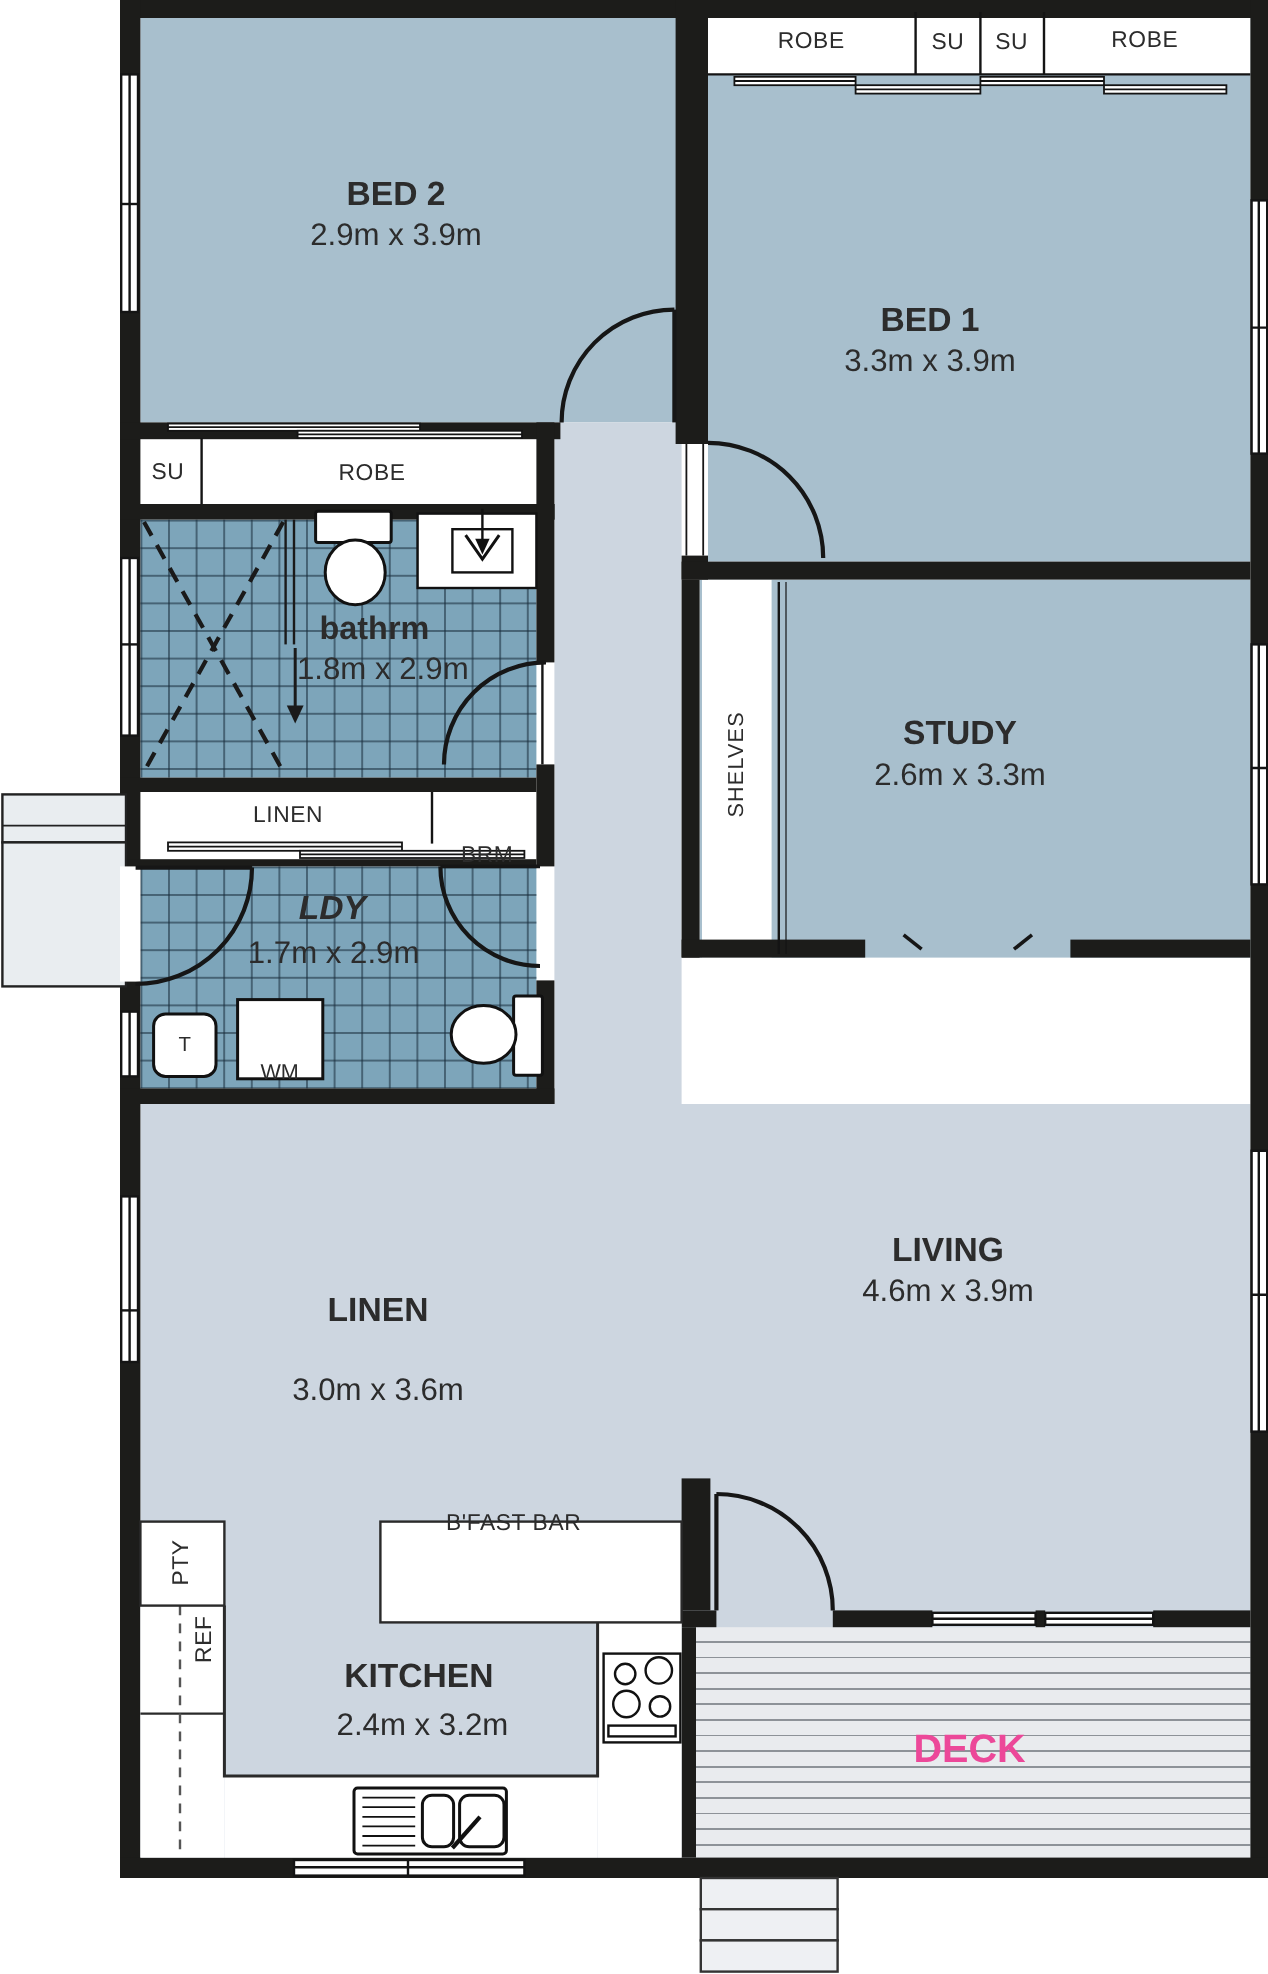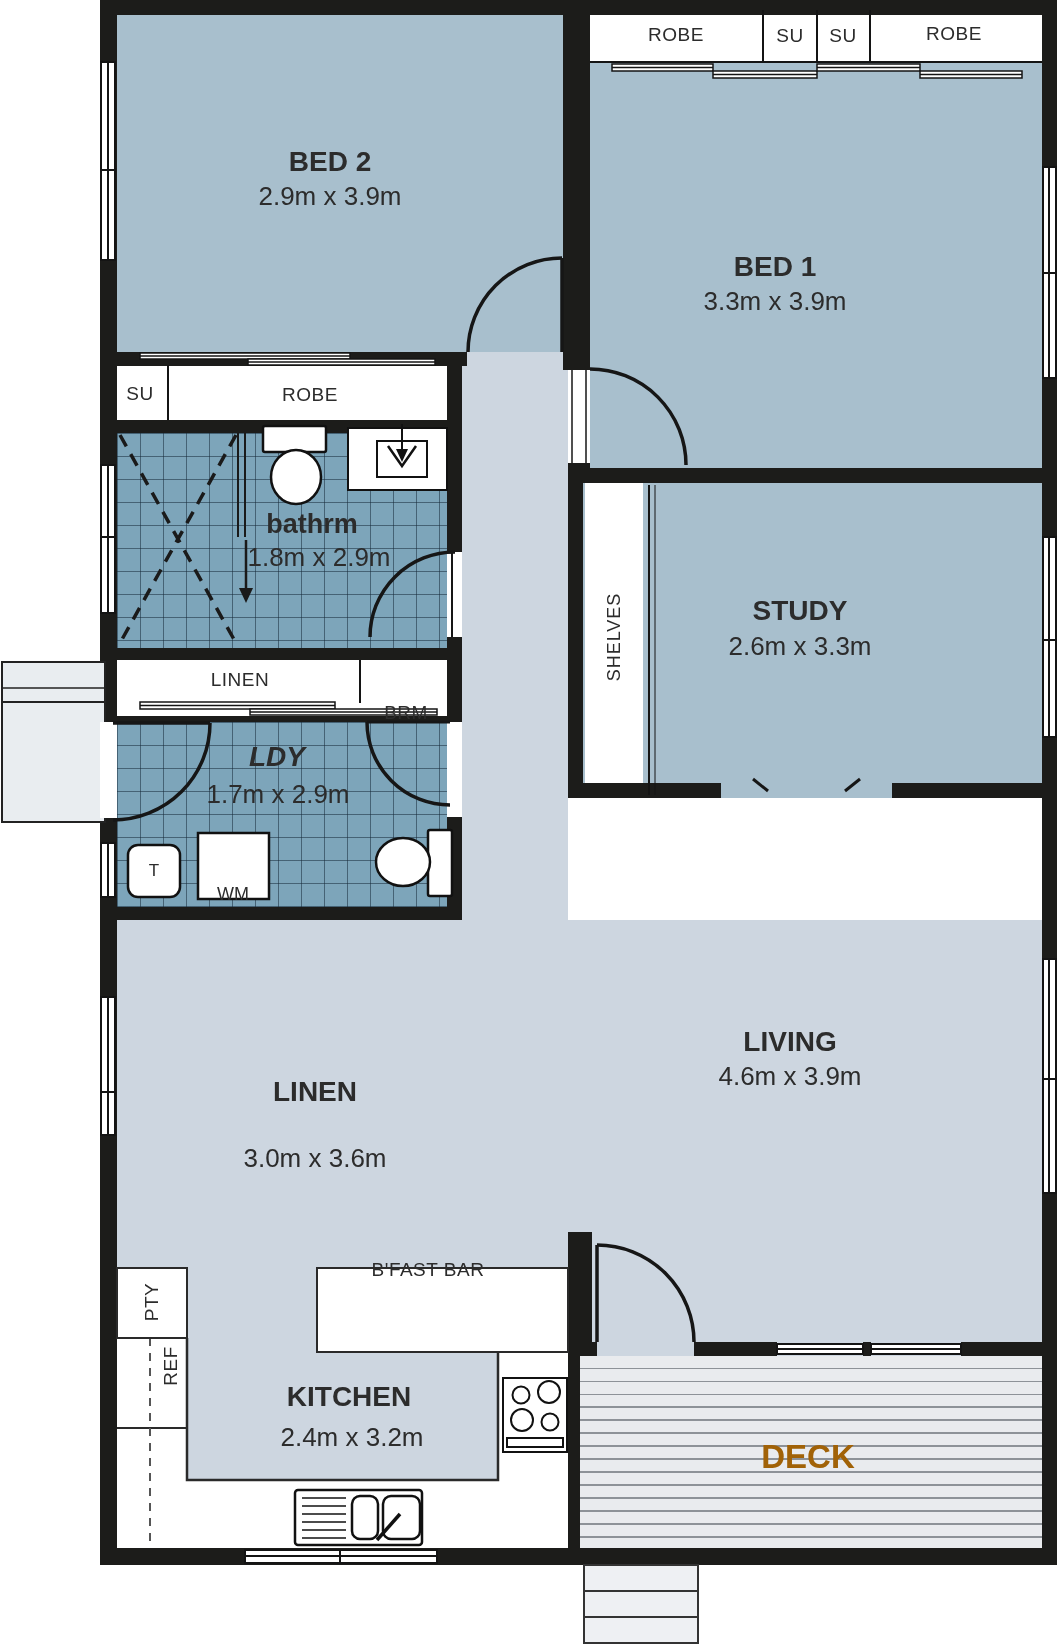--- a/index.html
+++ b/index.html
@@ -12,21 +12,21 @@
     background-image:linear-gradient(to right, rgba(25,45,60,.55) 1.5px, transparent 1.5px),
                      linear-gradient(to bottom, rgba(25,45,60,.55) 1.5px, transparent 1.5px);
     background-size:23px 23px;}
   .f-deck{background:repeating-linear-gradient(180deg,#e9ebee 0px,#e9ebee 11.5px,#8d9298 11.5px,#8d9298 13px);}
   .white{position:absolute;background:#ffffff;}
   .wall{position:absolute;background:#1c1c1a;}
   svg.ovl{position:absolute;left:0;top:0;}
   .lbl{position:absolute;transform:translate(-50%,-50%);color:#2c2c2c;white-space:nowrap;}
   .title{font-weight:bold;font-size:28px;}
   .dims{font-size:26px;}
-  .deckt{font-weight:bold;font-size:33px;color:#a16207;}
+  .deckt{font-weight:bold;font-size:33px;color:#ec4899;}
   .small{font-size:19px;letter-spacing:.5px;}
   .tiny{font-size:17px;}
   .vert{transform:translate(-50%,-50%) rotate(-90deg);}
 </style>
 </head>
 <body>
 
 <div id="plan">
 
   <div class="floor f-room" style="left:117px;top:15px;width:448px;height:337px;"></div>

